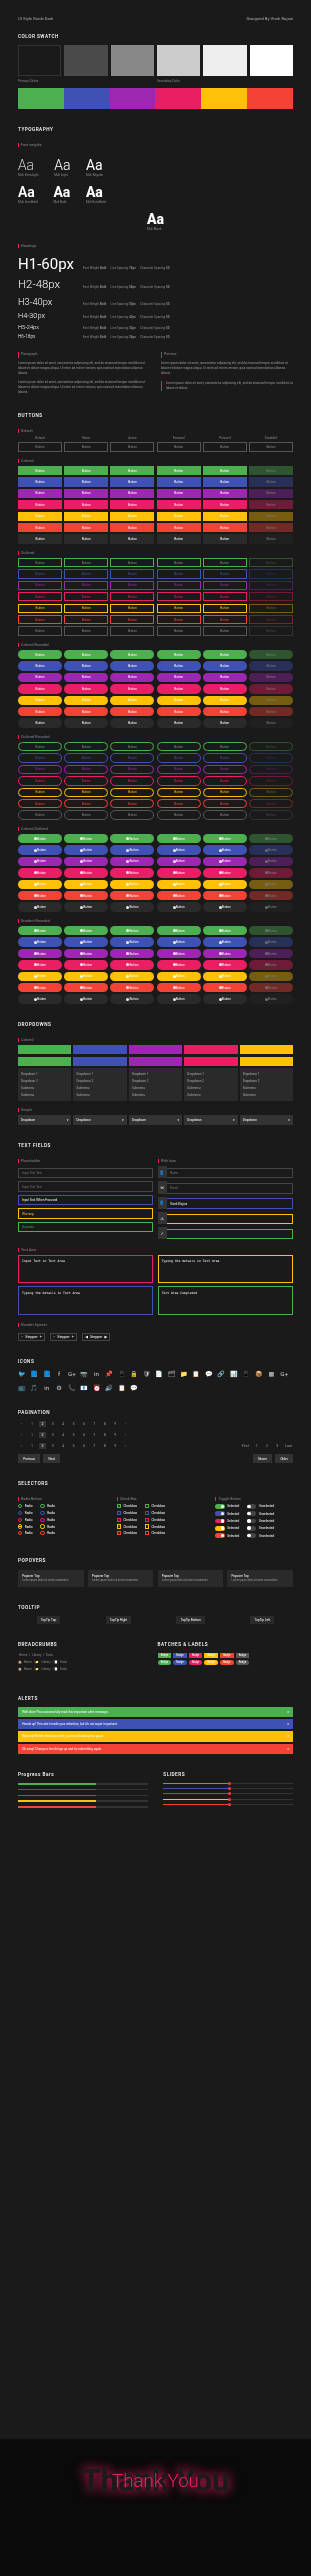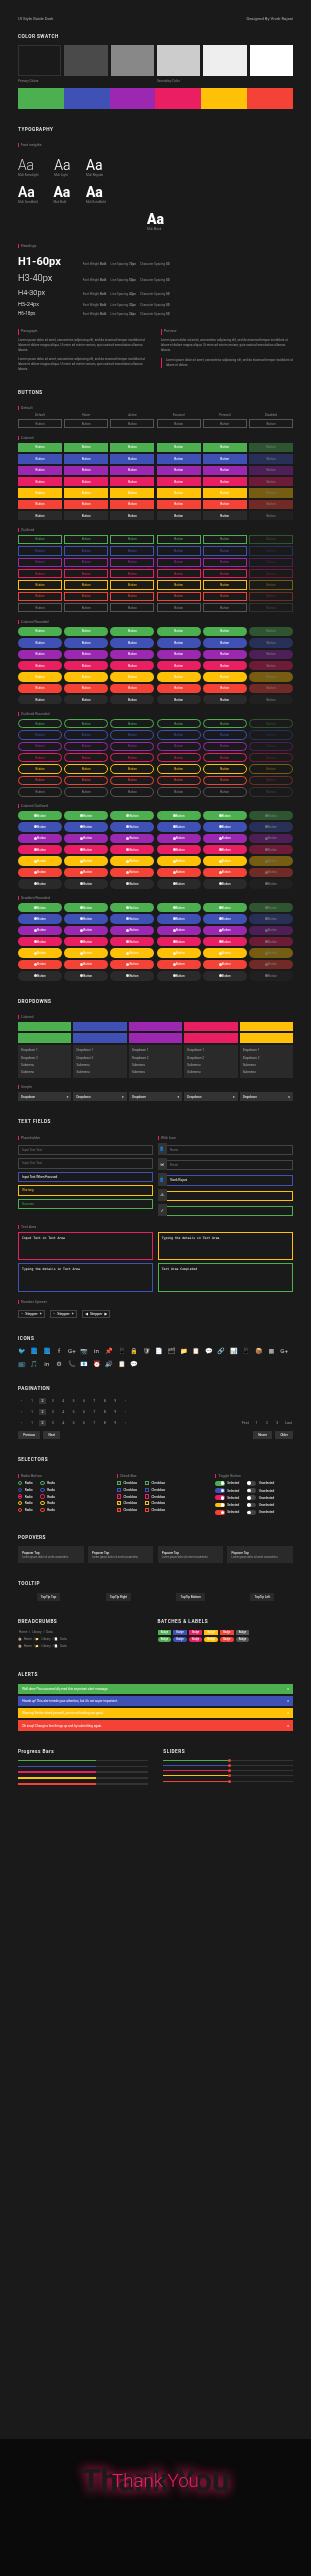--- a/index.html
+++ b/index.html
@@ -18,21 +18,21 @@
 .color-box{flex:1;height:21px}
 
 .font-samples{display:flex;gap:15.6px;margin:7.8px 0}
 .font-sample{text-align:left}
 .font-sample .aa{font-size:14px;line-height:1}
 .font-sample .label{font-size:3.1px;color:#888;margin-top:1px}
 .heading-row{display:flex;align-items:baseline;margin:4.2px 0;gap:7.8px}
 .heading-row .h{flex:0 0 57px}
 .heading-row .specs{display:flex;gap:4.2px;font-size:3.1px;color:#888;flex:1}
 .heading-row .specs span{white-space:nowrap}
-.h1{font-size:11px;font-weight:700}
+.h1{font-size:15px;font-weight:400}
 .h2{font-size:11.4px;font-weight:300}
 .h3{font-size:9.3px;font-weight:300}
 .h4{font-size:7.3px;font-weight:300}
 .h5{font-size:5.7px;font-weight:300}
 .h6{font-size:4.7px;font-weight:300}
 .para-section{display:flex;gap:10.4px;margin-top:7.8px;font-size:3.1px;color:#999;line-height:1.6}
 .para-col{flex:1}
 .quote{border-left:1px solid #e91e63;padding-left:4.2px;margin-top:5.2px}
 .btn-header{display:flex;gap:2.1px;margin-bottom:2.1px}
 .btn-header span{flex:1;font-size:3.1px;color:#888;text-align:center}
@@ -194,20 +194,28 @@
           <div class="label">Muli Black</div>
         </div>
       </div>
     <div class="subsection-label">Headings</div>
     <div id="headings-container">
         <div class="heading-row">
           <div class="h h1">H1-60px</div>
           <div class="specs">
             <span>Font Weight <b>Bold</b></span>
             <span>Line Spacing <b>74px</b></span>
+            <span>Character Spacing <b>50</b></span>
+          </div>
+        </div>
+        <div class="heading-row">
+          <div class="h h2">H2-48px</div>
+          <div class="specs">
+            <span>Font Weight <b>Bold</b></span>
+            <span>Line Spacing <b>58px</b></span>
             <span>Character Spacing <b>50</b></span>
           </div>
         </div>
         <div class="heading-row">
           <div class="h h3">H3-40px</div>
           <div class="specs">
             <span>Font Weight <b>Bold</b></span>
             <span>Line Spacing <b>50px</b></span>
             <span>Character Spacing <b>50</b></span>
           </div>

